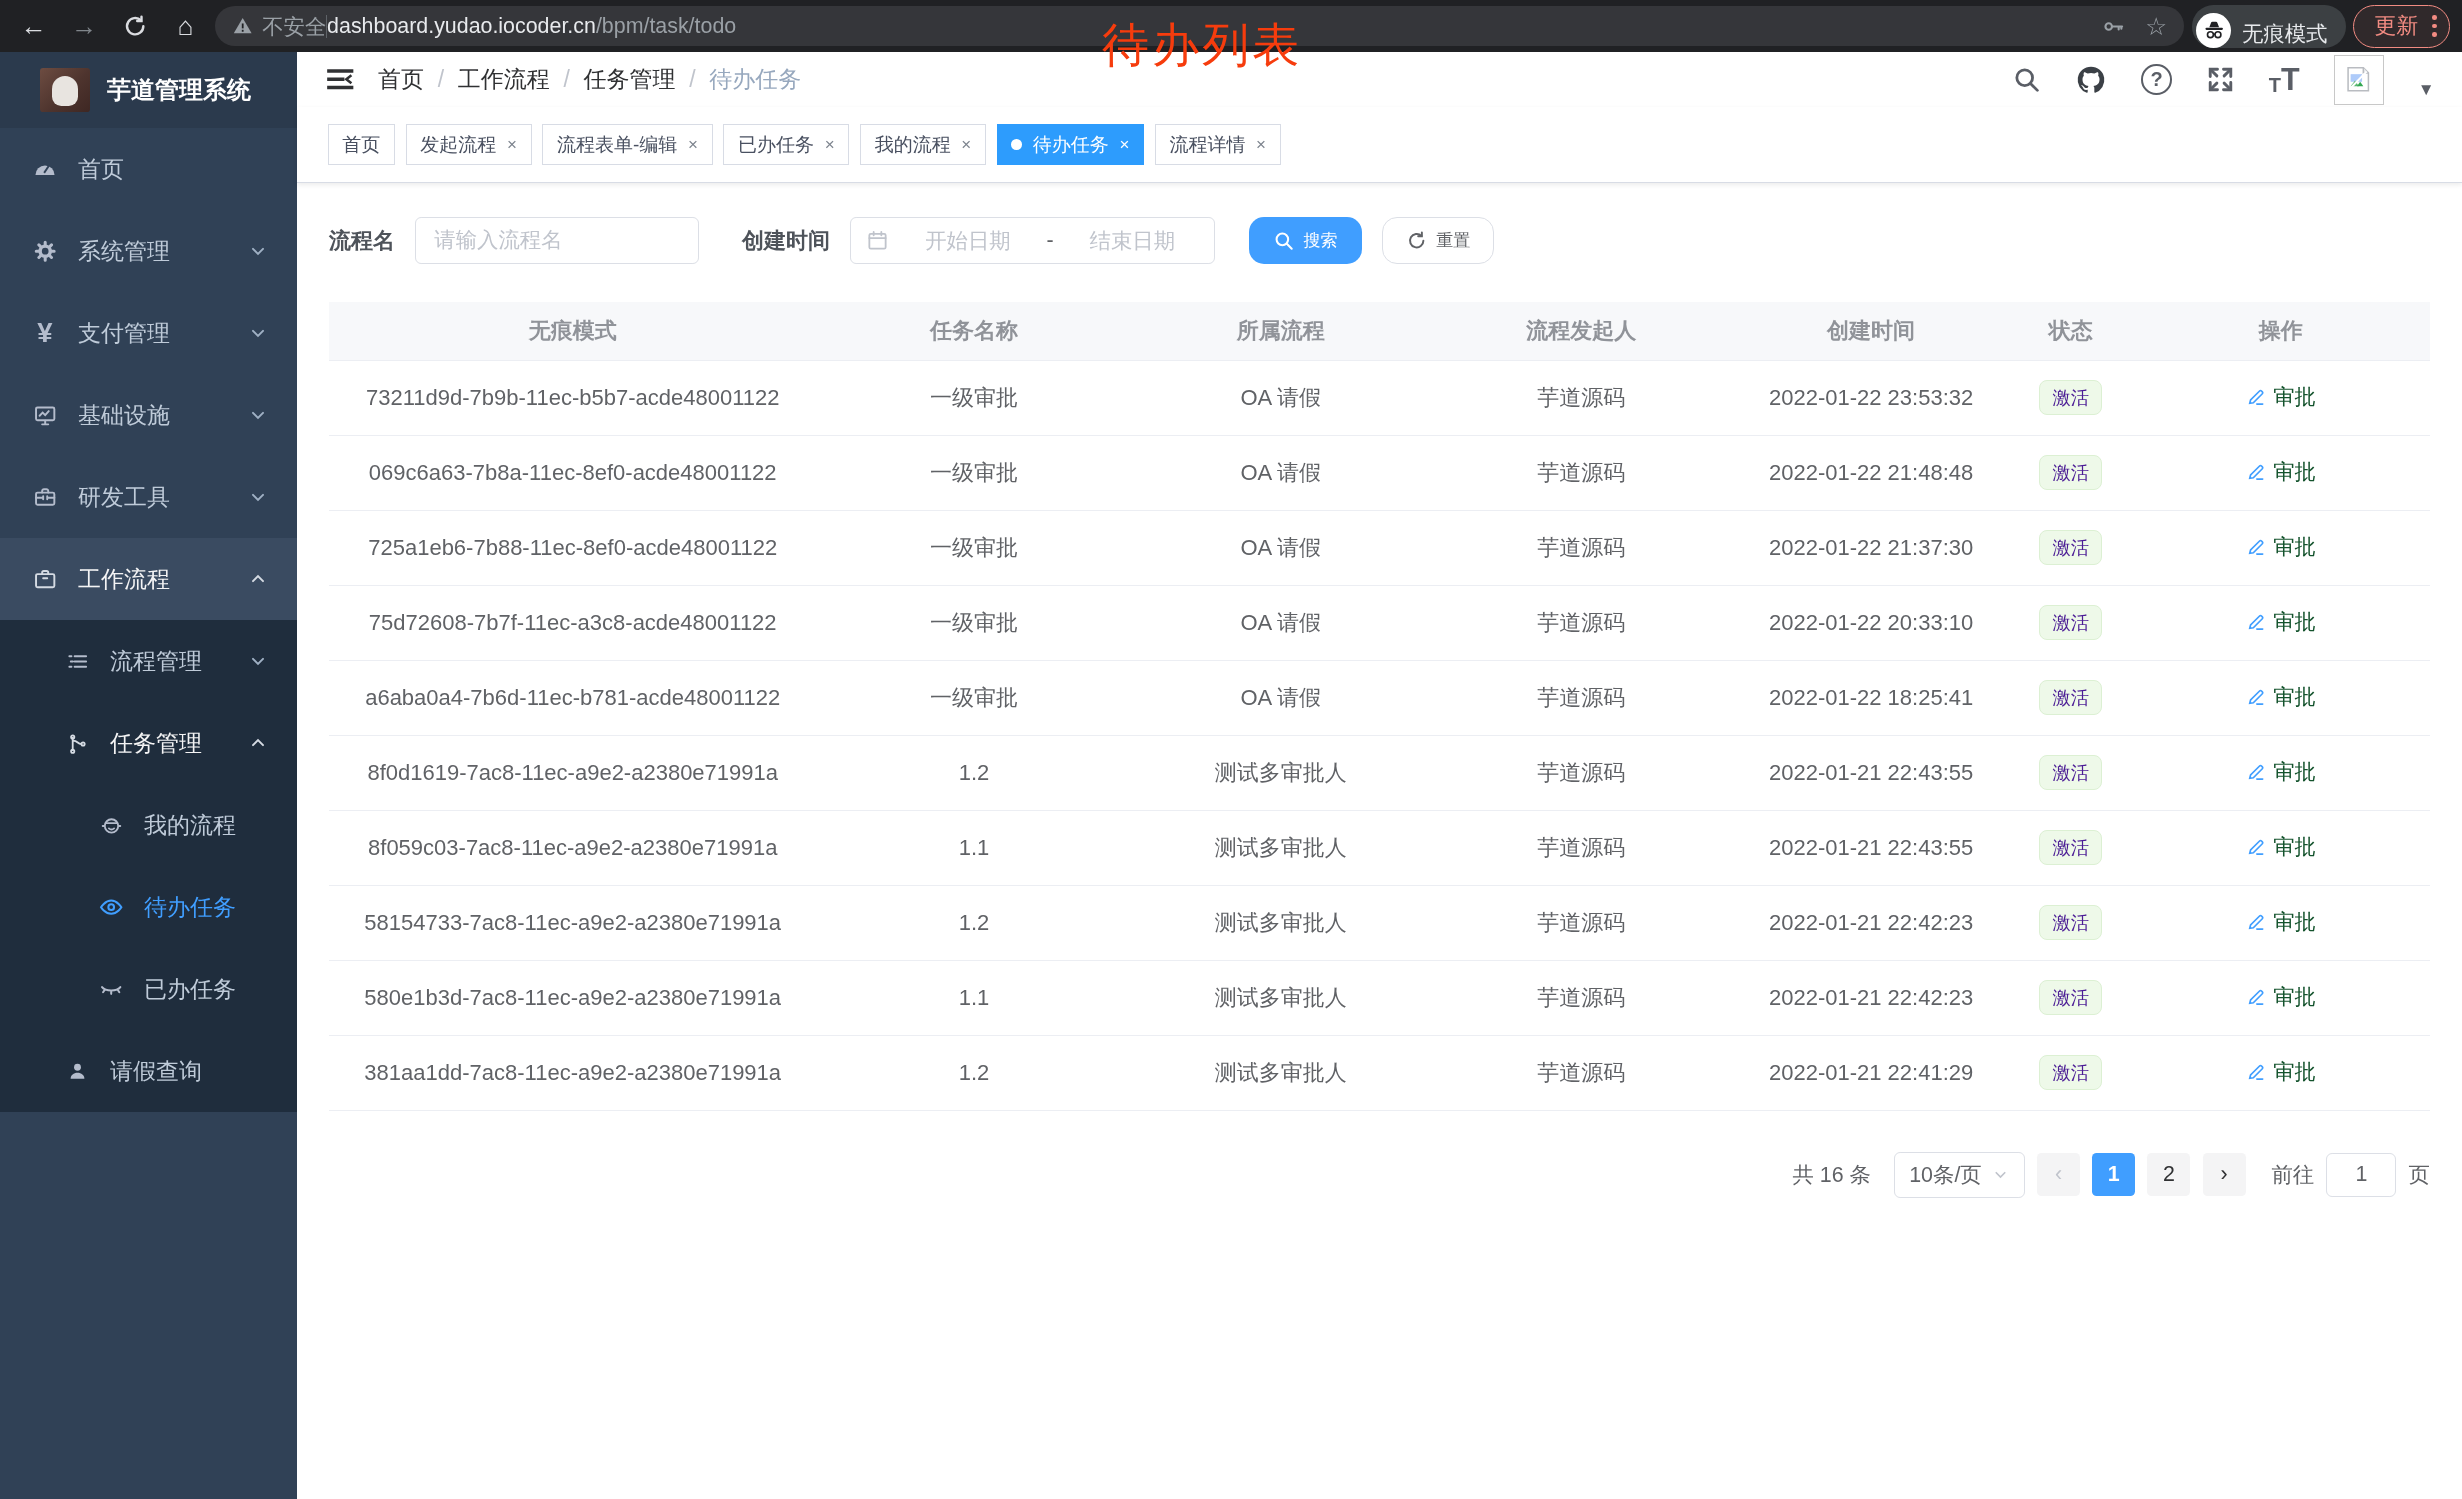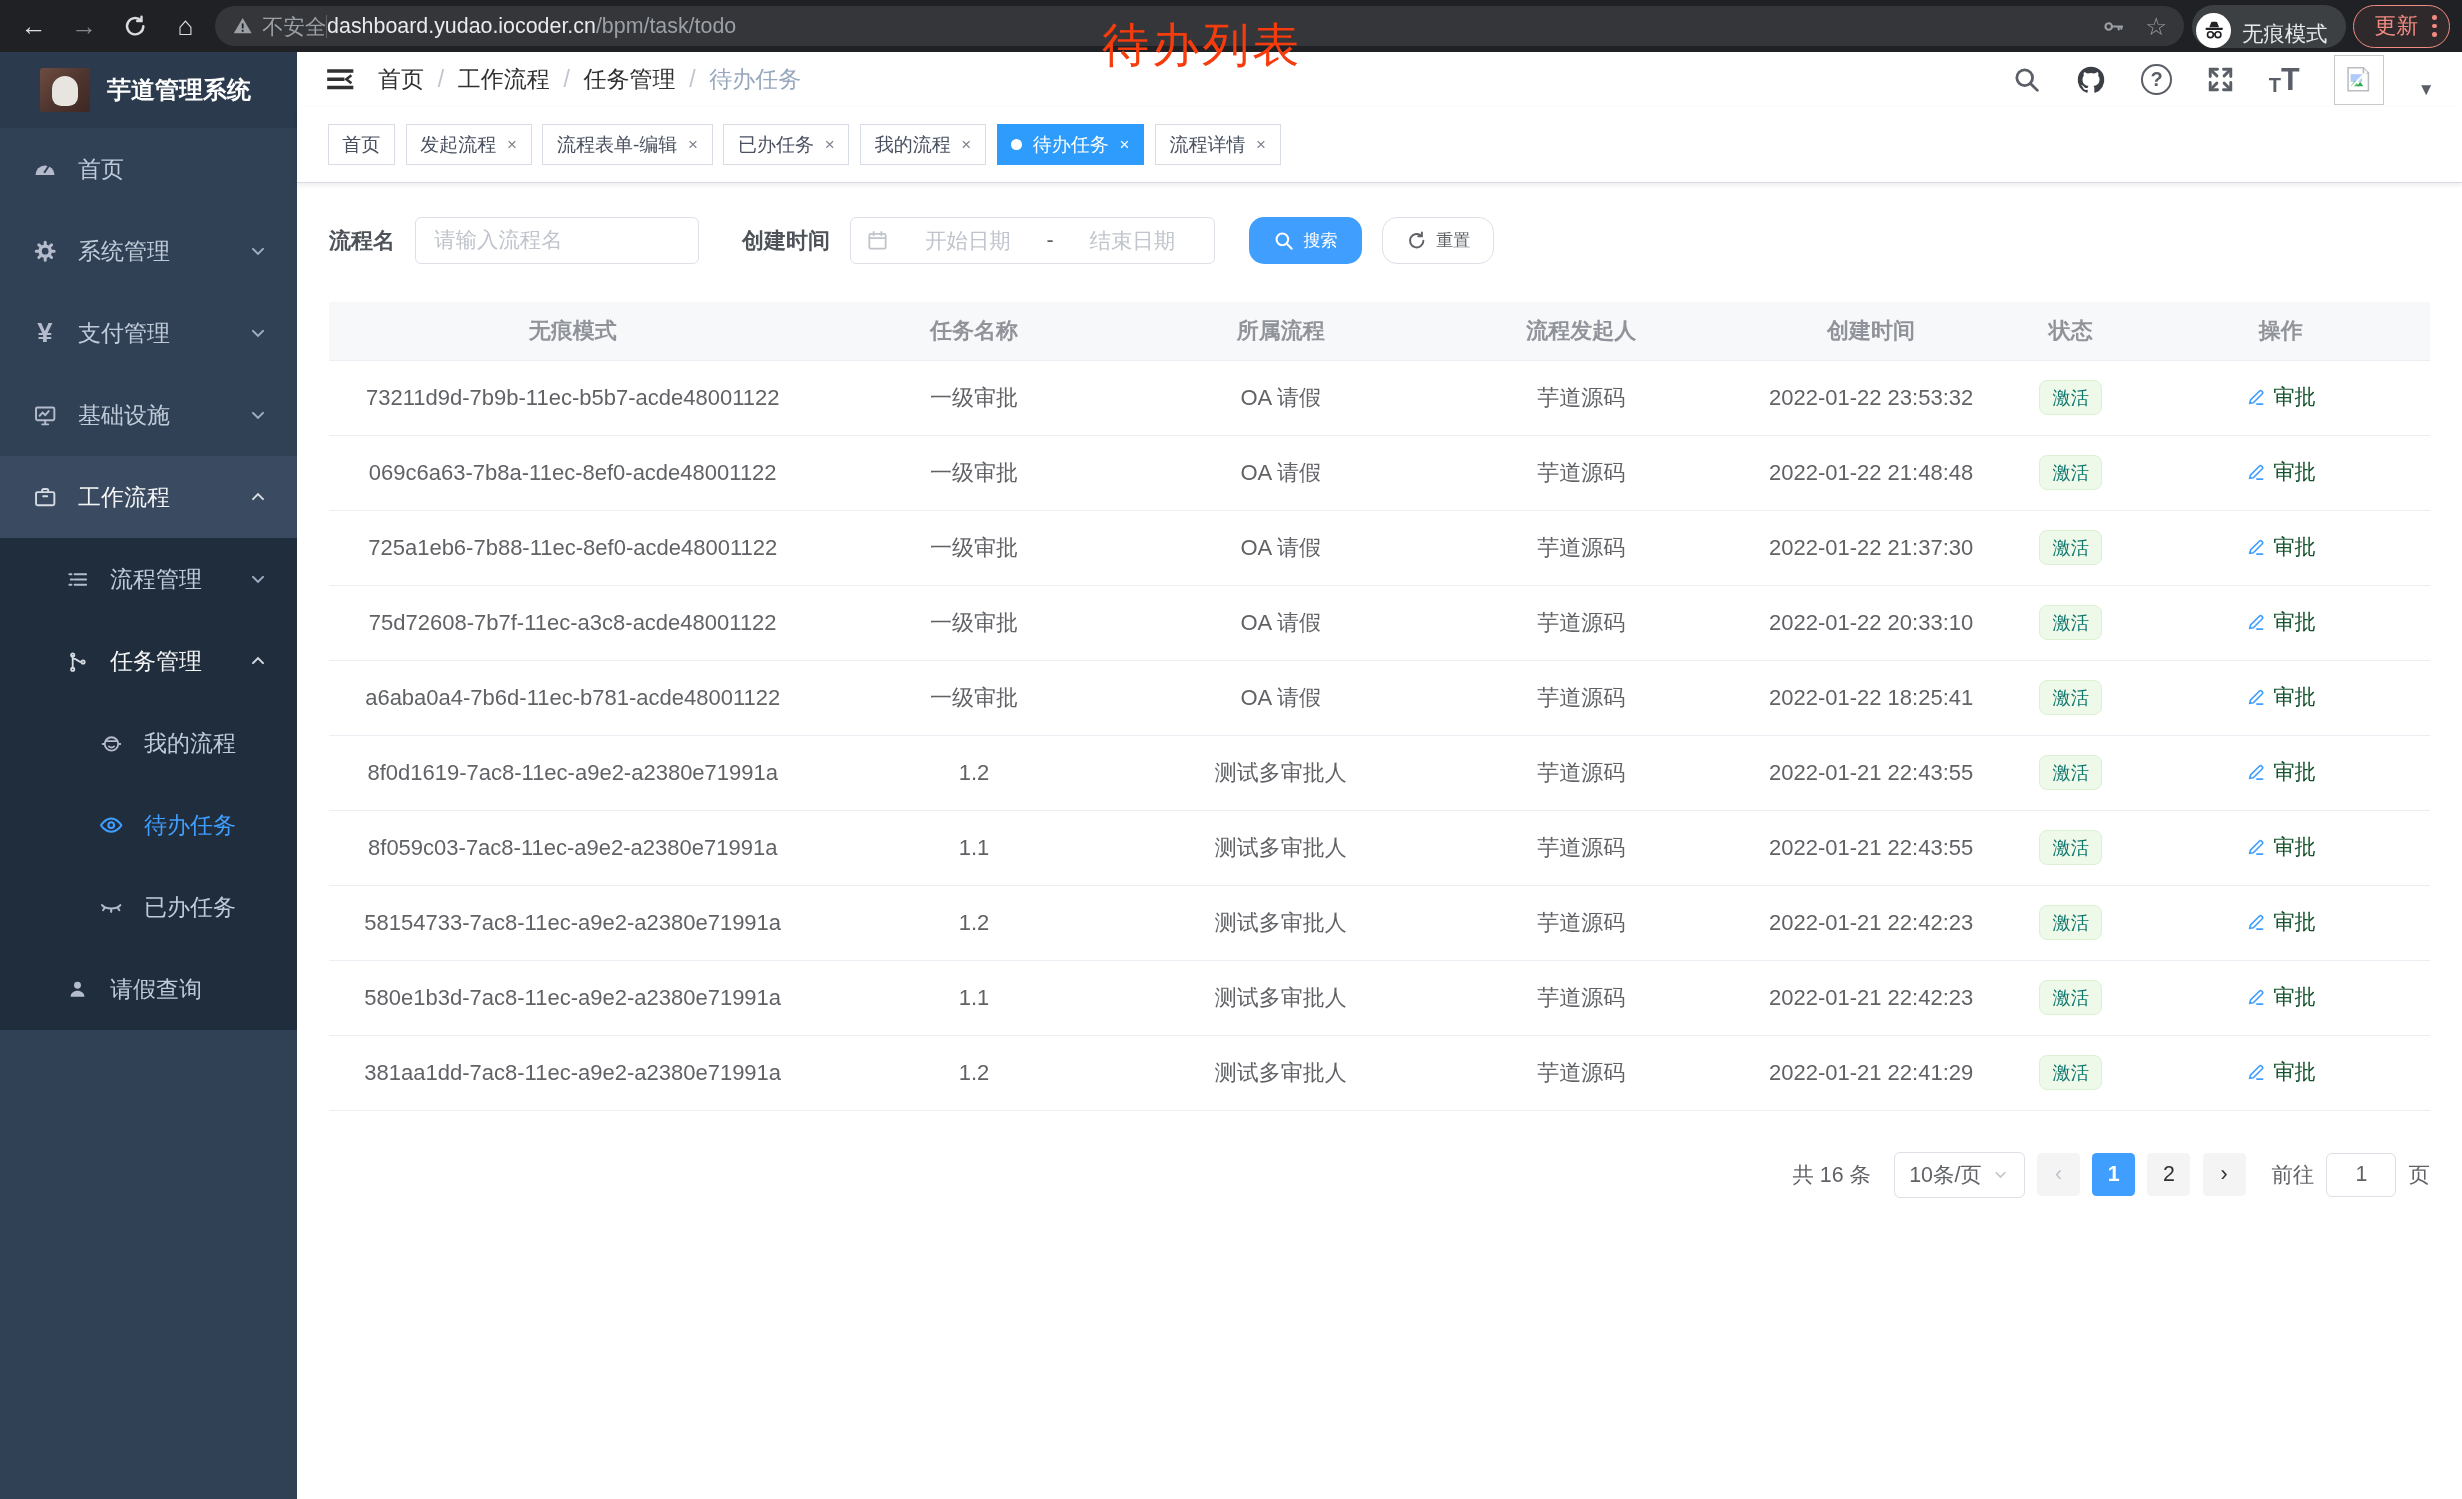--- a/index.html
+++ b/index.html
@@ -91,21 +91,21 @@
   .date-ph { flex:1; text-align:center; white-space:nowrap; }
   .btn { height:47px; border-radius:15px; display:flex; align-items:center; gap:9.2px; padding:0 23px;
          font-size:17px; cursor:pointer; border:1.5px solid transparent; white-space:nowrap;text-align:right; }
   .btn-primary { background:#409eff; color:#fff; margin-left:34px; }
   .btn-plain { background:#fff; border-color:#dcdfe6; color:#606266; margin-left:20px; }
 
   table.grid { width:100%; border-collapse:collapse; table-layout:fixed; }
   table.grid th { background:#f7f8fa; color:#909399; font-size:22px; font-weight:bold; height:58px; text-align:center; }
   table.grid td { height:75px; text-align:center; font-size:22px; color:#606266; border-bottom:1.5px solid #eceef3; }
   table.grid thead th { border-bottom:1.5px solid #eceef3; }
-  .badge { display:inline-block; background:#eef9e9; border:0.8px solid #dcf0d3; color:#0f766e; font-size:18.3px;
+  .badge { display:inline-block; background:#eef9e9; border:0.8px solid #dcf0d3; color:#4c1d95; font-size:18.3px;
            padding:5.3px 12.2px; border-radius:8px; line-height:1.2; }
   .approve { color:#14532d; display:inline-flex; align-items:center; gap:7.6px; cursor:pointer; font-size:21.4px; text-decoration:none; }
 
   .pager { display:flex; align-items:center; justify-content:flex-end; margin-top:41px; gap:12.2px;
            font-size:21.4px; color:#606266; }
   .pg-total { margin-right:10.7px; white-space:nowrap; }
   .pg-size { width:131px; height:46px; border:1.5px solid #dcdfe6; border-radius:6.1px; display:flex; align-items:center;
              justify-content:center; gap:10.7px; color:#606266; cursor:pointer; }
   .pg-size .sel-arrow { color:#c0c4cc; }
   .pg-btn { min-width:43px; height:43px; border-radius:4.6px; background:#f4f4f5; color:#303133; display:flex;
@@ -224,20 +224,34 @@
         </svg>
       </span>
       <span class="mi-label">基础设施</span>
       <span class="mi-arrow">
         <svg width="20" height="20" viewBox="0 0 24 24" fill="none" stroke="#9fb0c4" stroke-width="2.4" stroke-linecap="round">
             <polyline points="6,9.5 12,15.5 18,9.5"></polyline>
           </svg>
       </span>
     </div>
 
+    <div class="menu-item lv1">
+      <span class="mi-icon">
+        <svg width="24.4" height="24.4" viewBox="0 0 24 24" fill="none" stroke="#b4bccc" stroke-width="1.9" stroke-linecap="round">
+          <rect x="3" y="7.5" width="18" height="12" rx="1.5"></rect>
+            <path d="M9 7.5V6a1.8 1.8 0 0 1 1.8-1.8h2.4A1.8 1.8 0 0 1 15 6v1.5M3 12.5h7M14 12.5h7M10 11v3M14 11v3"></path>
+        </svg>
+      </span>
+      <span class="mi-label">研发工具</span>
+      <span class="mi-arrow">
+        <svg width="20" height="20" viewBox="0 0 24 24" fill="none" stroke="#9fb0c4" stroke-width="2.4" stroke-linecap="round">
+            <polyline points="6,9.5 12,15.5 18,9.5"></polyline>
+          </svg>
+      </span>
+    </div>
 
     <div class="menu-item lv1 parent-open">
       <span class="mi-icon">
         <svg width="24.4" height="24.4" viewBox="0 0 24 24" fill="none" stroke="#d5dbe3" stroke-width="1.9" stroke-linecap="round">
           <rect x="3" y="7" width="18" height="13" rx="1.5"></rect>
             <path d="M9 7V5.6A1.6 1.6 0 0 1 10.6 4h2.8A1.6 1.6 0 0 1 15 5.6V7M10 11h4"></path>
         </svg>
       </span>
       <span class="mi-label">工作流程</span>
       <span class="mi-arrow">

